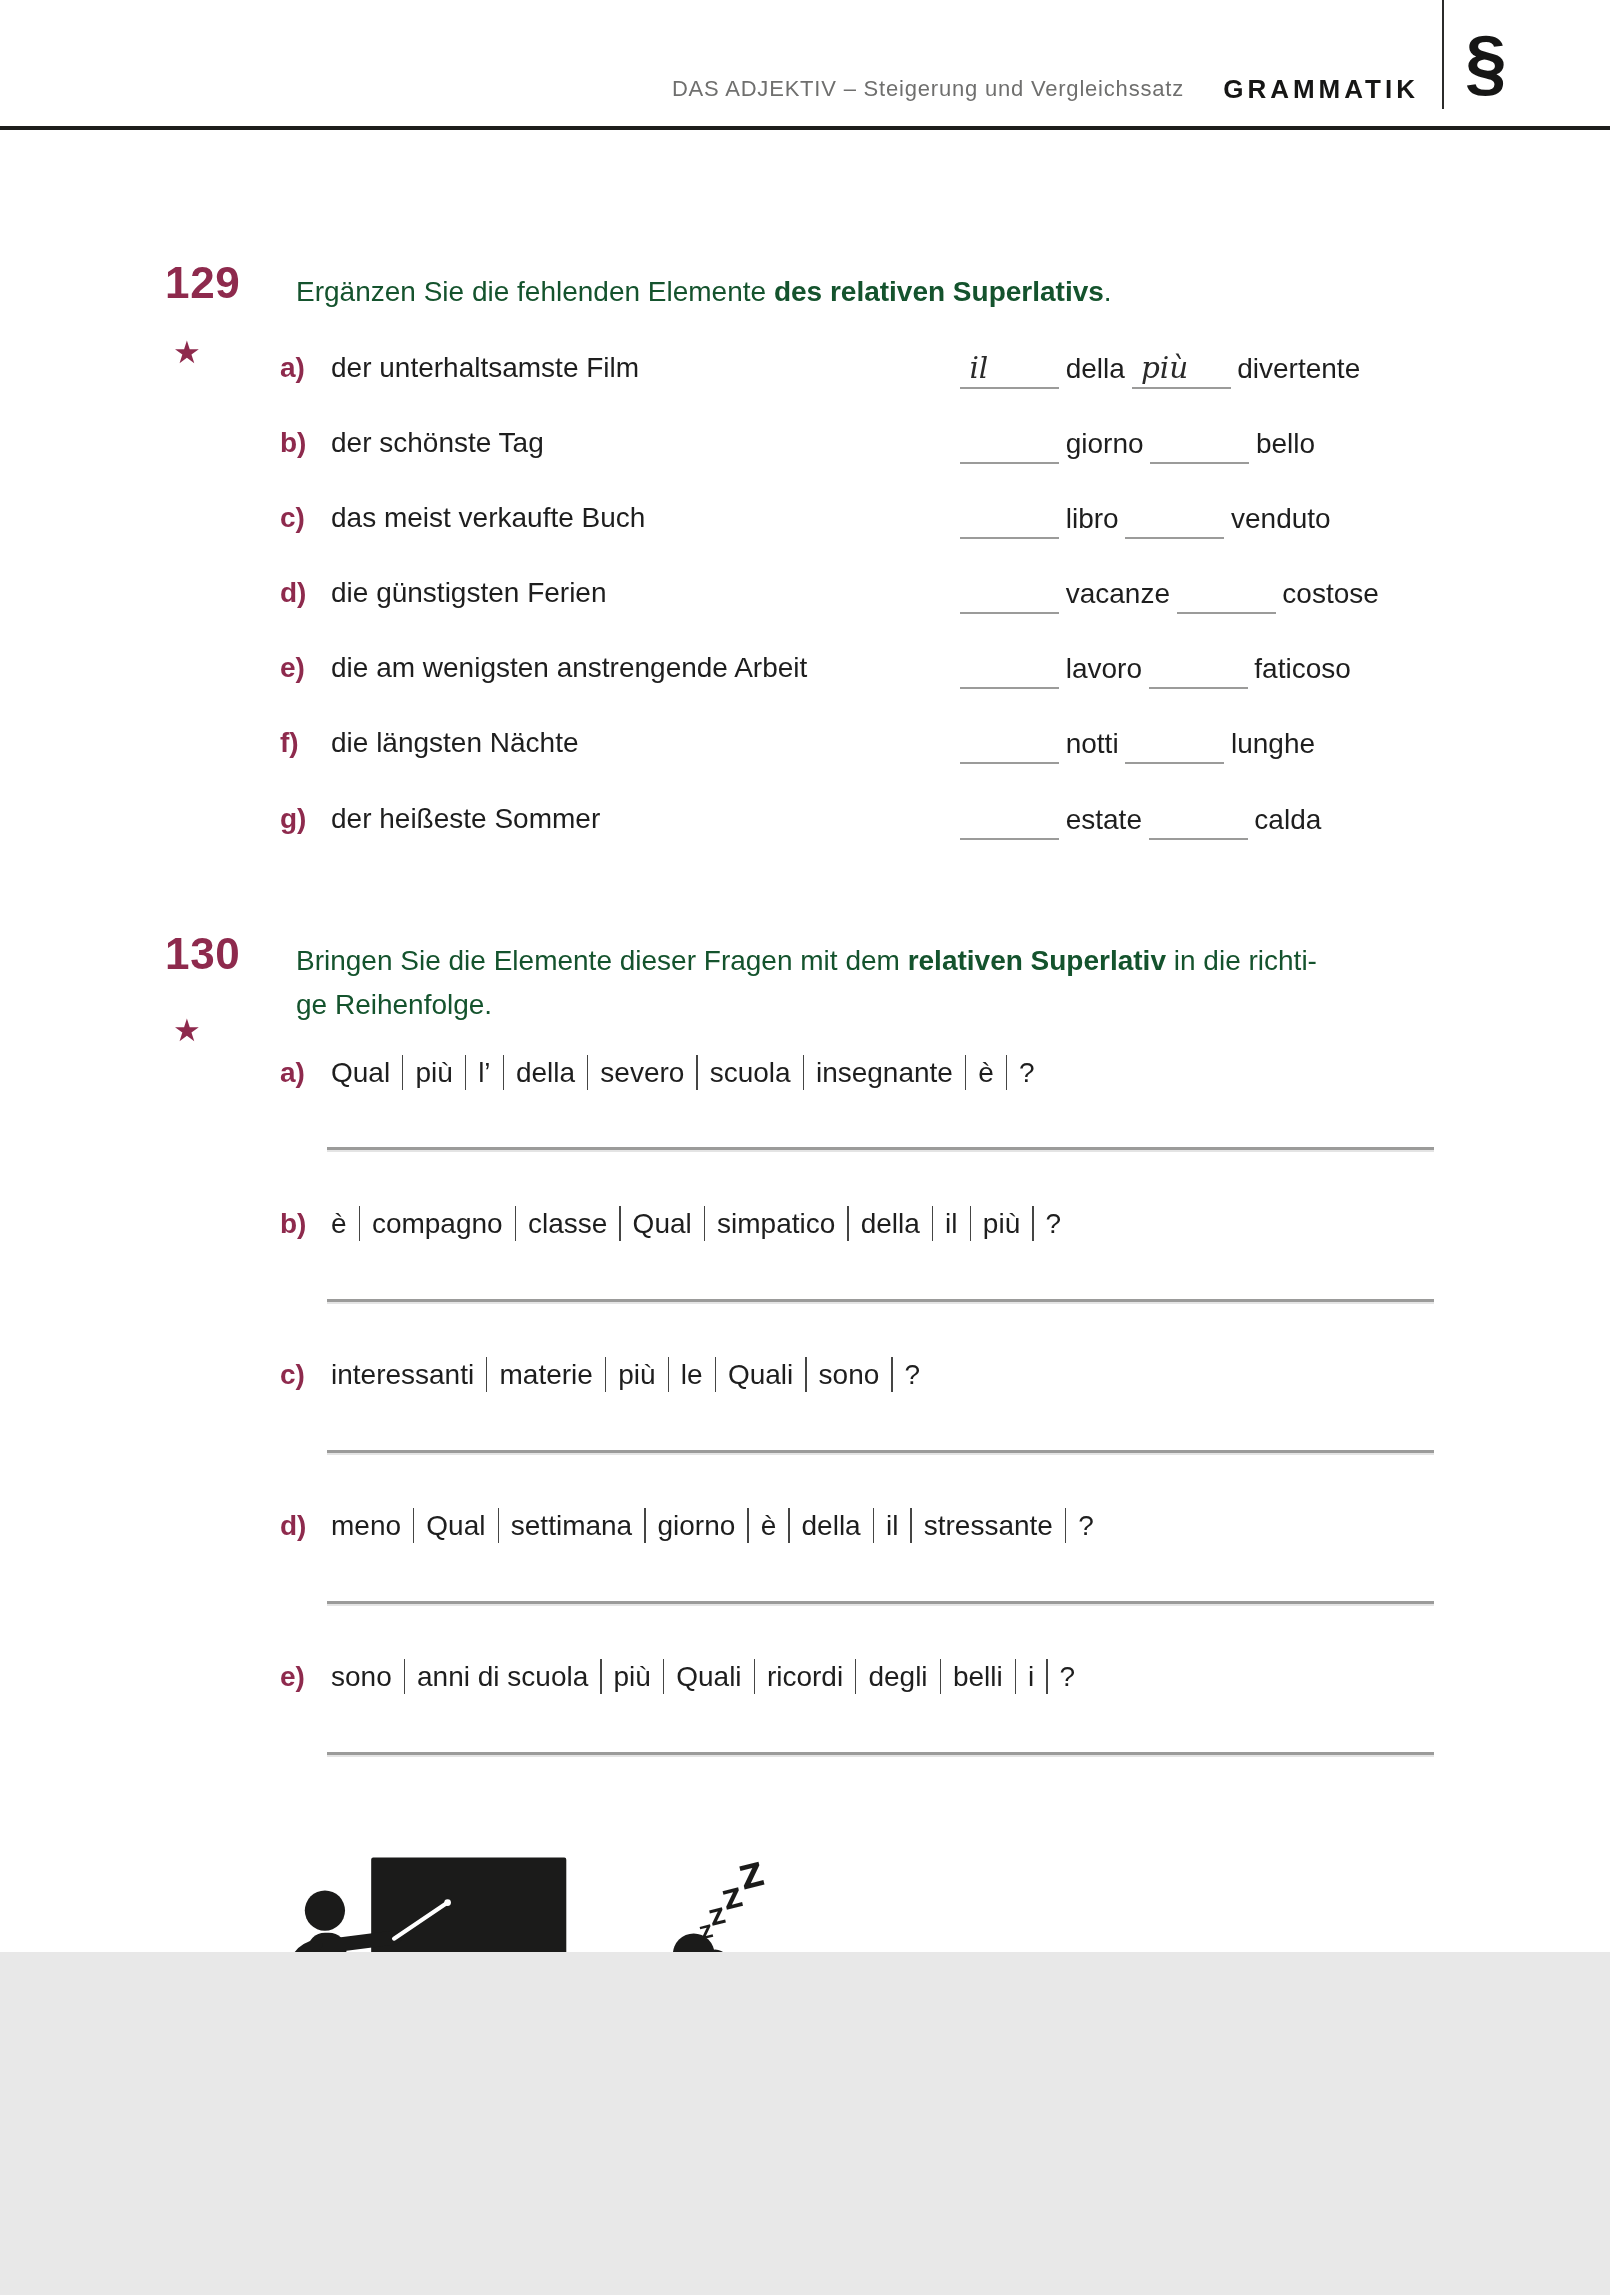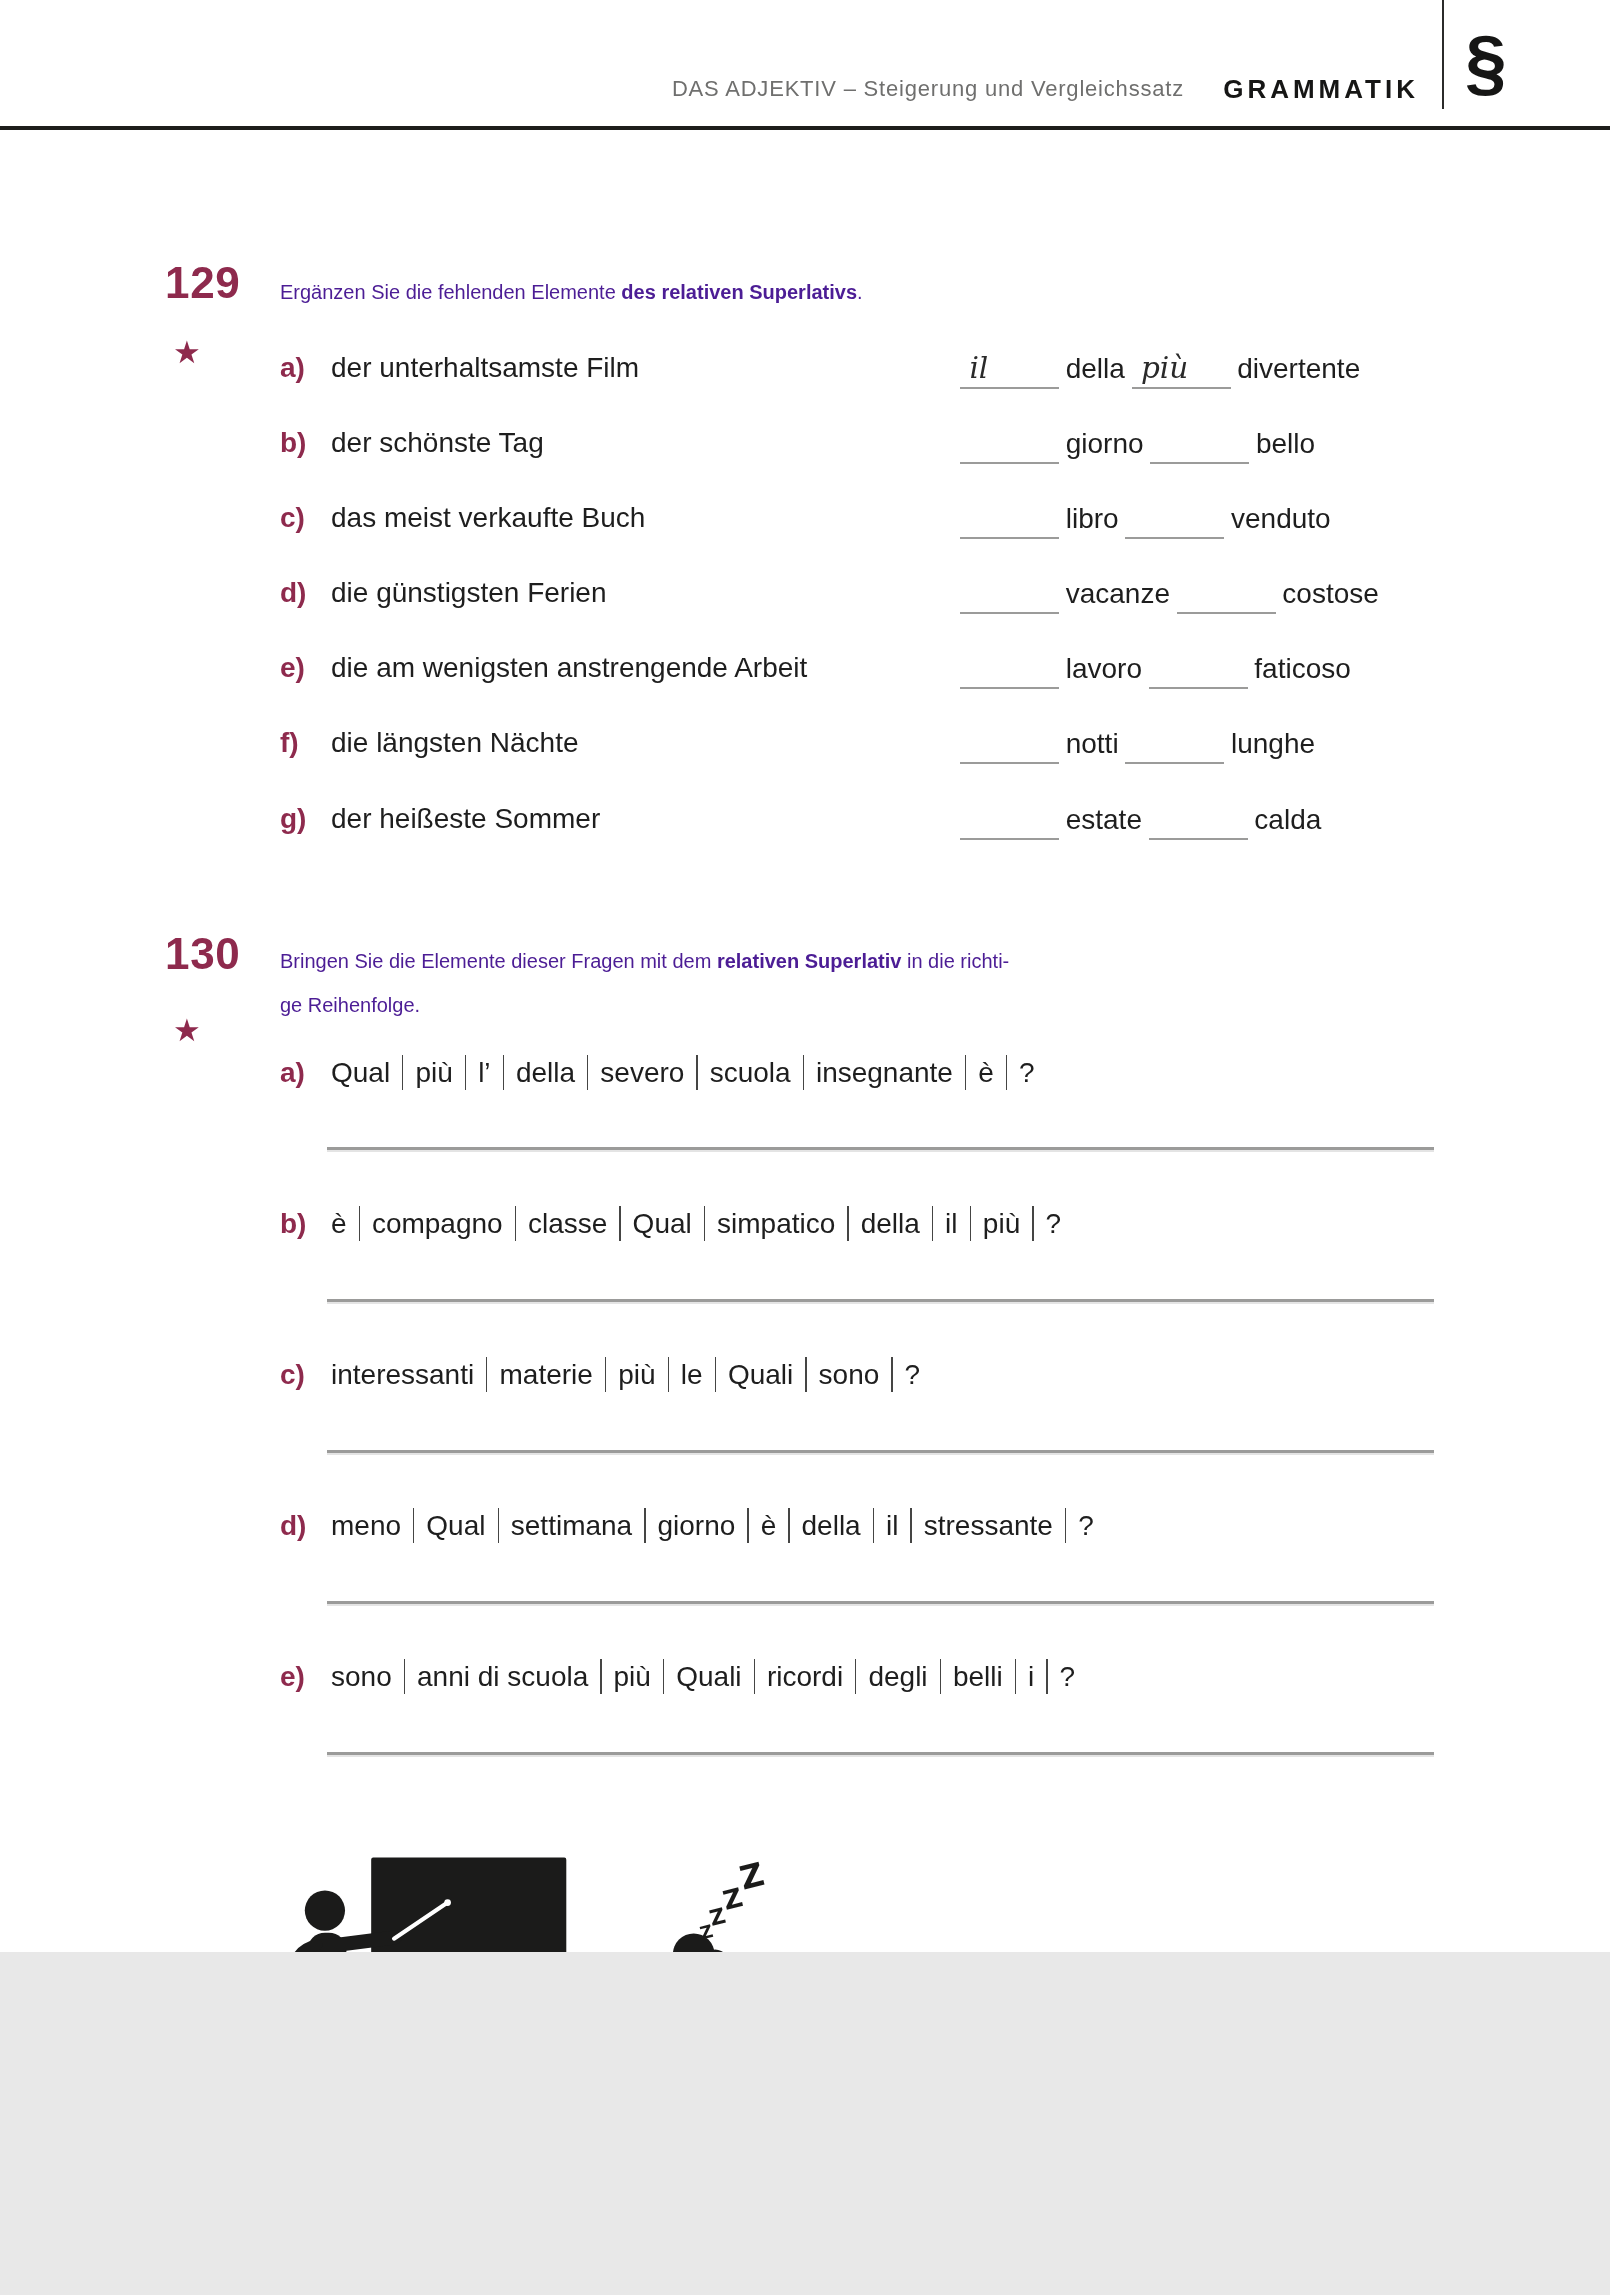--- a/index.html
+++ b/index.html
@@ -13,21 +13,21 @@
   .section-label{position:absolute;top:74px;right:191px;font-size:26px;
     font-weight:bold;letter-spacing:4px;color:#161615;white-space:nowrap;}
   .top-vline{position:absolute;left:1442px;top:0;width:2px;height:109px;background:#2b2b2a;}
   .section-symbol{position:absolute;left:1465px;top:17.4px;font-size:75px;line-height:1.2;
     font-weight:bold;color:#161615;}
   .hrule{position:absolute;left:0;right:0;top:126px;height:4px;background:#1d1d1b;}
   
   .exnum{position:absolute;left:145px;font-size:44px;font-weight:bold;
     color:#8e2a4d;letter-spacing:0.7px;line-height:1;margin-left:20px;}
   .star{position:absolute;left:173px;font-size:31px;color:#8e2a4d;line-height:1;}
-  .instr{position:absolute;left:280px;font-size:20px;line-height:44px;color:#4c1d95;width:1154px;}
+  .instr{position:absolute;left:296px;font-size:28px;line-height:44px;color:#14532d;width:1154px;}
   .instr b{font-weight:bold;}
   
   .r129{position:absolute;left:280px;font-size:28px;line-height:36px;white-space:nowrap;}
   .r129 .lbl{display:inline-block;width:51px;color:#8e2a4d;font-weight:bold;}
   .fill{position:absolute;left:680px;top:0;white-space:nowrap;line-height:36px;}
   .blank{display:inline-block;width:99px;border-bottom:2px solid #9b9b9a;margin-right:6.7px;}
   .blank::after{content:"\00a0";}
   .ans{font-family:"DejaVu Serif",serif;font-style:italic;font-size:29.5px;
     color:#2a2a2a;padding-left:9.4px;}
   .itw{margin-right:6.7px;}

